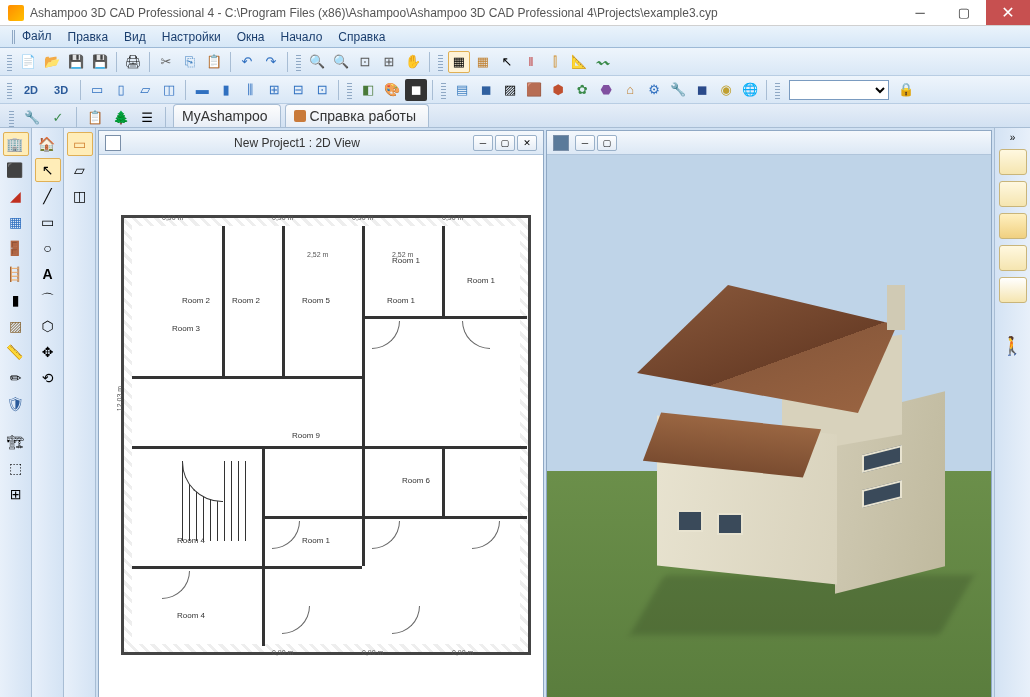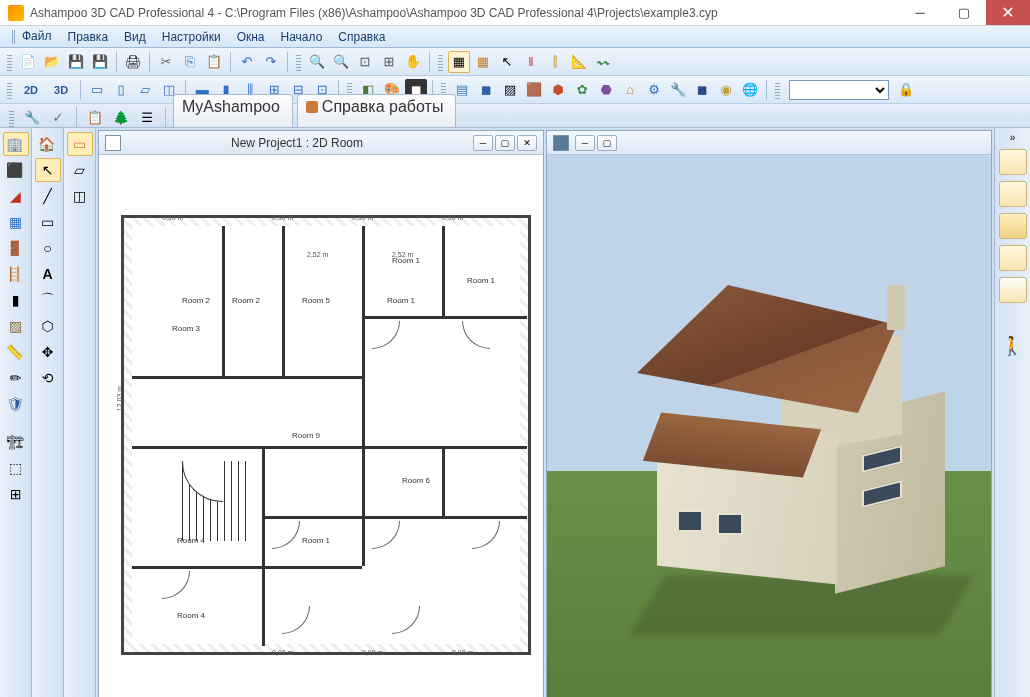--- a/index.html
+++ b/index.html
@@ -22,21 +22,21 @@
 .toolbar { height: 28px; background: linear-gradient(#eef5fc,#d9e7f6); border-bottom: 1px solid #b8cde3; display: flex; align-items: center; padding: 0 4px; gap: 2px; }
 .grip { width: 5px; height: 18px; background: repeating-linear-gradient(0deg,#8fa8c4 0 1px,transparent 1px 3px); margin: 0 3px; }
 .tbtn { width: 22px; height: 22px; display: flex; align-items: center; justify-content: center; border: 1px solid transparent; border-radius: 2px; cursor: pointer; font-size: 13px; }
 .tbtn.wide { width: auto; padding: 0 6px; font-size: 11px; font-weight: bold; color: #2a5a9a; }
 .tsep { width: 1px; height: 20px; background: #a8bdd4; margin: 0 3px; }
 .dropdown { width: 100px; height: 20px; border: 1px solid #7a9bc0; background: #fff; margin: 0 4px; }
 
 
 .tabbar { height: 24px; background: linear-gradient(#e6eef8,#d2e1f2); display: flex; align-items: flex-end; padding: 0 6px; border-bottom: 1px solid #a8bdd4; gap: 4px; }
 .tabbar .tbtn { height: 20px; }
-.tab { padding: 3px 12px 11px 8px; background: linear-gradient(#fdfdfd,#e8eef6); border: 1px solid #a8bdd4; border-bottom: none; border-radius: 4px 4px 0 0; font-size: 16px; color: #333; cursor: pointer; display: flex; align-items: center; gap: 4px; }
+.tab { padding: 3px 12px 3px 8px; background: linear-gradient(#fdfdfd,#e8eef6); border: 1px solid #a8bdd4; border-bottom: none; border-radius: 4px 4px 0 0; font-size: 14px; color: #333; cursor: pointer; display: flex; align-items: center; gap: 4px; }
 .tab-icon { width: 12px; height: 12px; background: #c97a3a; border-radius: 2px; }
 
 
 .workarea { display: flex; height: 575px; background: #cfe0f2; }
 
 
 .palette { width: 32px; background: linear-gradient(90deg,#e8f0fa,#d4e3f4); border-right: 1px solid #a8bdd4; display: flex; flex-direction: column; align-items: center; padding-top: 4px; gap: 2px; }
 .palette .pbtn { width: 26px; height: 24px; display: flex; align-items: center; justify-content: center; border: 1px solid transparent; border-radius: 2px; cursor: pointer; font-size: 14px; }
 .palette .pbtn.sel { background: #ffedb8; border-color: #e0b055; }
 
@@ -244,21 +244,21 @@
     <div class="pbtn sel" style="color:#d08030">▭</div>
     <div class="pbtn">▱</div>
     <div class="pbtn">◫</div>
   </div>
 
   <div class="views">
 
     <div class="view">
       <div class="view-header">
         <div class="view-icon"></div>
-        <div class="view-title">New Project1 : 2D Room</div>
+        <div class="view-title">New Project1 : 2D View</div>
         <div class="view-btns">
           <div class="view-btn">─</div>
           <div class="view-btn">▢</div>
           <div class="view-btn">✕</div>
         </div>
       </div>
       <div class="view-body">
         <div class="floorplan">
           <div class="plan-outer">
             <div class="plan-inner">

